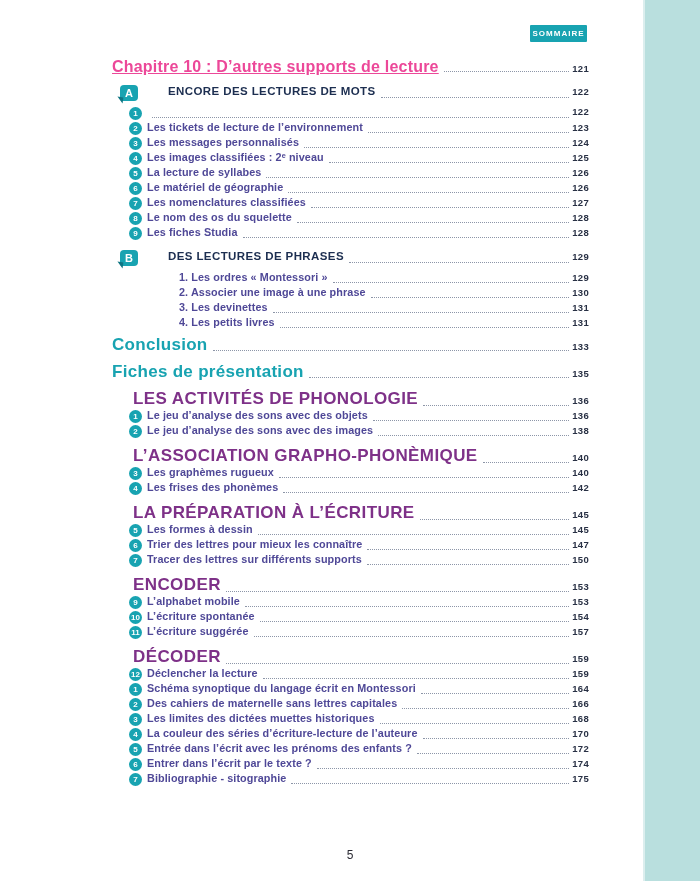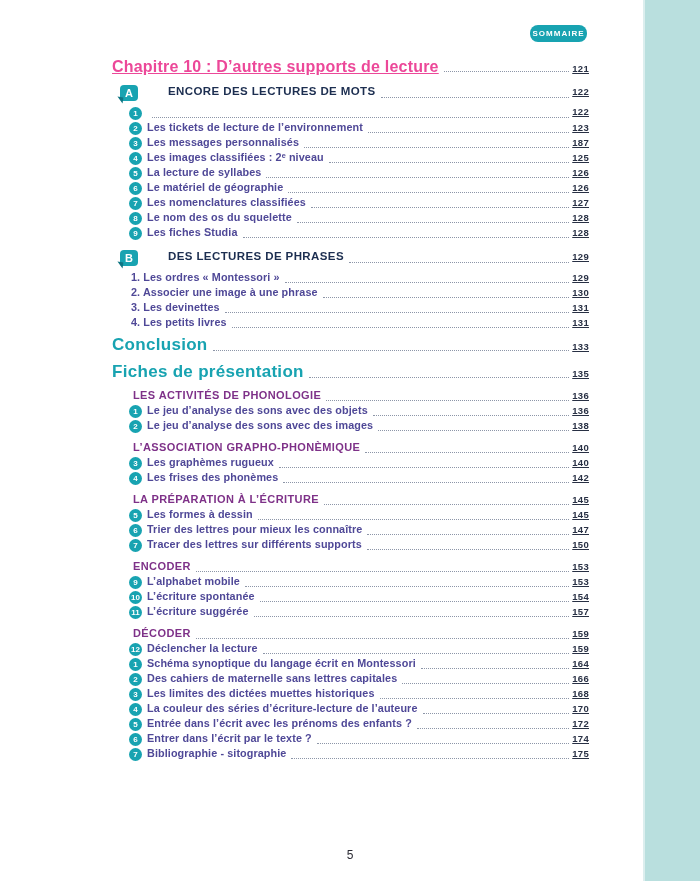--- a/index.html
+++ b/index.html
@@ -14,61 +14,61 @@
   .side-strip {
     position:absolute; top:0; right:0; width:57px; height:881px;
     background:#b9dfde; border-left:2px solid #dceeee;
   }
   
   .sommaire-badge {
     position:absolute; top:25px; left:530px; width:57px; height:17px;
     background:#18a3b1; color:#ffffff;
     font-size:8px; font-weight:bold; letter-spacing:1px;
     display:flex; align-items:center; justify-content:center;
-    border-radius:8px;
+    border-radius:1px;
   }
   
   .content {
     position:absolute; top:58px; left:112px; width:477px;
   }
   .row { display:flex; align-items:baseline; min-height:15px; }
   .row .label { white-space:nowrap; }
   .leader {
     flex:1 1 auto;
     border-bottom:1px dotted #8d96a8;
     margin:0 3px 0 5px;
     align-self:flex-end;
     position:relative; top:-3px;
     min-width:10px;
   }
   .pg {
     font-size:9.5px; font-weight:bold; color:#283044;
-    letter-spacing:0.3px; white-space:nowrap;text-decoration:underline;
+    letter-spacing:0.3px; white-space:nowrap;
   }
   
   .row.chapter { margin-bottom:6px; }
   .row.chapter .label { color:#ec4899; font-size:16px; font-weight:bold; letter-spacing:0.2px;text-decoration:underline; }
   .row.chapter .leader { top:-4px; }
 
   .row.heading { margin-top:4px; margin-bottom:7px; }
   .row.heading .label { color:#18a3b1; font-size:17px; font-weight:bold; letter-spacing:0.3px; }
   .row.heading .leader { top:-4px; }
   .row.gap-lg { margin-top:24px; }
 
   .row.section { padding-left:8px; margin-top:9px; margin-bottom:5px; }
   .row.section .label { color:#1c2e50; font-size:11.5px; font-weight:bold; letter-spacing:0.4px;padding-left:24px; }
 
   .row.item { padding-left:17px; }
   .row.item .label { color:#4f4897; font-size:10.8px; font-weight:bold; letter-spacing:0.1px; }
 
   .row.plain { padding-left:19px; }
-  .row.plain .label { color:#4f4897; font-size:10.8px; font-weight:bold; letter-spacing:0.1px; }
+  .row.plain .label { color:#4f4897; font-size:10.8px; font-weight:bold; letter-spacing:0.1px;margin-left:48px; }
 
   .row.subhead { padding-left:21px; margin-top:7px; }
-  .row.subhead .label { color:#7e3188; font-size:11px; font-weight:bold; letter-spacing:0.4px; }
+  .row.subhead .label { color:#7e3188; font-size:17px; font-weight:bold; letter-spacing:0.4px; }
 
   
   .num-badge {
     flex:0 0 auto; width:13px; height:13px; border-radius:50%;
     background:#18a3b1; color:#ffffff;
     font-size:8px; font-weight:bold;
     display:inline-flex; align-items:center; justify-content:center;
     margin-right:5px; align-self:center; line-height:13px;
   }
   
@@ -118,21 +118,21 @@
     <div class="row item">
       <span class="num-badge">2</span>
       <span class="label">Les tickets de lecture de l’environnement</span>
       <span class="leader"></span>
       <span class="pg">123</span>
     </div>
     <div class="row item">
       <span class="num-badge">3</span>
       <span class="label">Les messages personnalisés</span>
       <span class="leader"></span>
-      <span class="pg">187</span>
+      <span class="pg">124</span>
     </div>
     <div class="row item">
       <span class="num-badge">4</span>
       <span class="label">Les images classifiées : 2ᵉ niveau</span>
       <span class="leader"></span>
       <span class="pg">125</span>
     </div>
     <div class="row item">
       <span class="num-badge">5</span>
       <span class="label">La lecture de syllabes</span>

